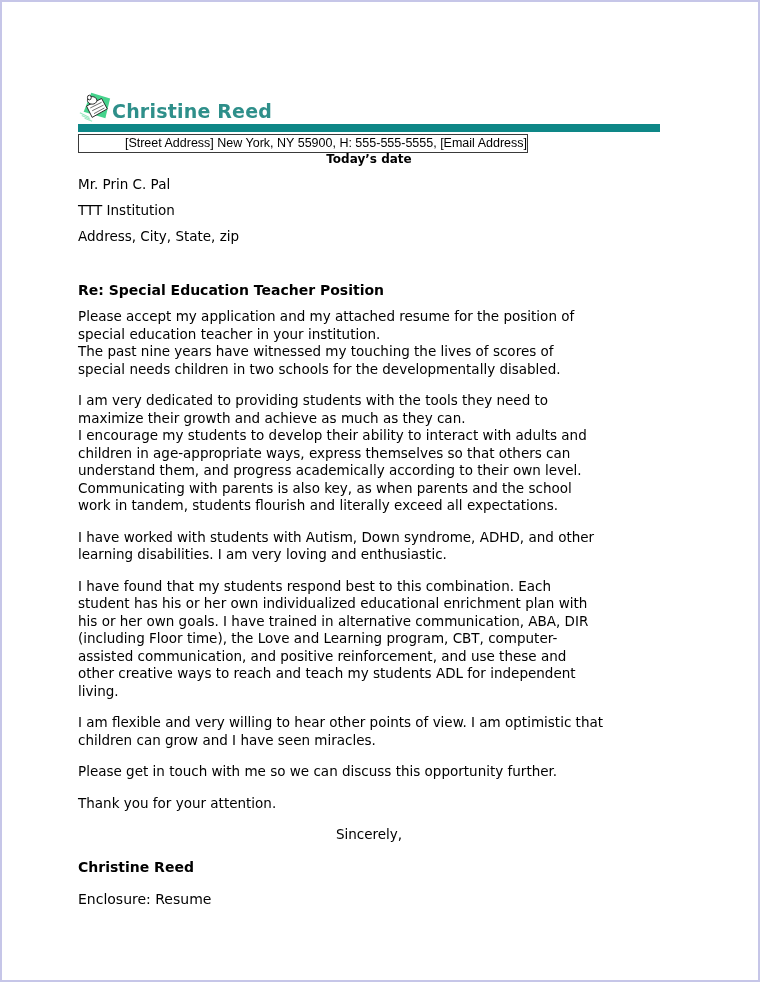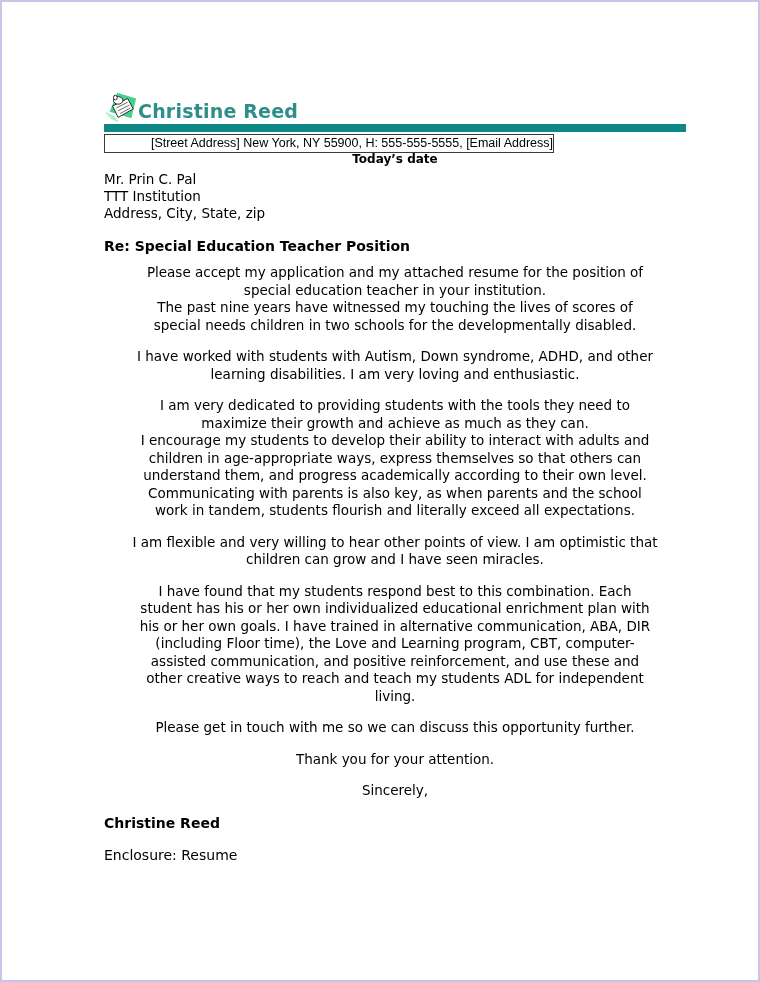--- a/index.html
+++ b/index.html
@@ -9,21 +9,21 @@
     height: 982px;
     box-sizing: border-box;
     border: 2px solid #c6c6e8;
     background: #ffffff;
     font-family: "DejaVu Sans", sans-serif;
     color: #000000;
     overflow: hidden;
   }
   .content {
     position: absolute;
-    left: 102px;
+    left: 76px;
     top: 88px;
     width: 582px;
   }
   .header-row {
     display: flex;
     align-items: flex-end;
   }
   .logo {
     width: 34px;
     height: 34px;
@@ -60,41 +60,40 @@
     margin-top: -3px;
     width: 582px;
     text-align: center;
     font-size: 12px;
     font-weight: bold;
     line-height: 18px;
   }
   .recipient {
     margin-top: 3px;
     font-size: 13.5px;
-    line-height: 17px;
+    line-height: 26px;
     white-space: pre-line;
   }
   .subject {
-    margin-top: 15px;
+    margin-top: 32px;
     margin-bottom: 9px;
     font-size: 14px;
     font-weight: bold;
     line-height: 18px;
   }
   .salutation {
     font-size: 13.5px;
     line-height: 17.5px;
     margin-bottom: 14px;
   }
   .para {
     font-size: 13.5px;
     line-height: 17.5px;
     white-space: pre-line;
     margin: 0 0 14px 0;
-    text-align: center;
   }
   .signoff {
     font-size: 13.5px;
     line-height: 17.5px;
     margin: 0 0 14px 0;
     text-align: center;
   }
   .signature {
     font-size: 14px;
     font-weight: bold;
@@ -145,38 +144,38 @@
 TTT Institution
 Address, City, State, zip</div>
 
     <div class="subject">Re: Special Education Teacher Position</div>
 
 
     <p class="para">Please accept my application and my attached resume for the position of
 special education teacher in your institution.
 The past nine years have witnessed my touching the lives of scores of
 special needs children in two schools for the developmentally disabled.</p>
-    <p class="para">I have worked with students with Autism, Down syndrome, ADHD, and other
-learning disabilities. I am very loving and enthusiastic.</p>
     <p class="para">I am very dedicated to providing students with the tools they need to
 maximize their growth and achieve as much as they can.
 I encourage my students to develop their ability to interact with adults and
 children in age-appropriate ways, express themselves so that others can
 understand them, and progress academically according to their own level.
 Communicating with parents is also key, as when parents and the school
 work in tandem, students flourish and literally exceed all expectations.</p>
-    <p class="para">I am flexible and very willing to hear other points of view. I am optimistic that
-children can grow and I have seen miracles.</p>
+    <p class="para">I have worked with students with Autism, Down syndrome, ADHD, and other
+learning disabilities. I am very loving and enthusiastic.</p>
     <p class="para">I have found that my students respond best to this combination. Each
 student has his or her own individualized educational enrichment plan with
 his or her own goals. I have trained in alternative communication, ABA, DIR
 (including Floor time), the Love and Learning program, CBT, computer-
 assisted communication, and positive reinforcement, and use these and
 other creative ways to reach and teach my students ADL for independent
 living.</p>
+    <p class="para">I am flexible and very willing to hear other points of view. I am optimistic that
+children can grow and I have seen miracles.</p>
     <p class="para">Please get in touch with me so we can discuss this opportunity further.</p>
     <p class="para">Thank you for your attention.</p>
 
     <p class="signoff">Sincerely,</p>
     <p class="signature">Christine Reed</p>
     <p class="enclosure">Enclosure: Resume</p>
 
   </div>
 </div>
 

